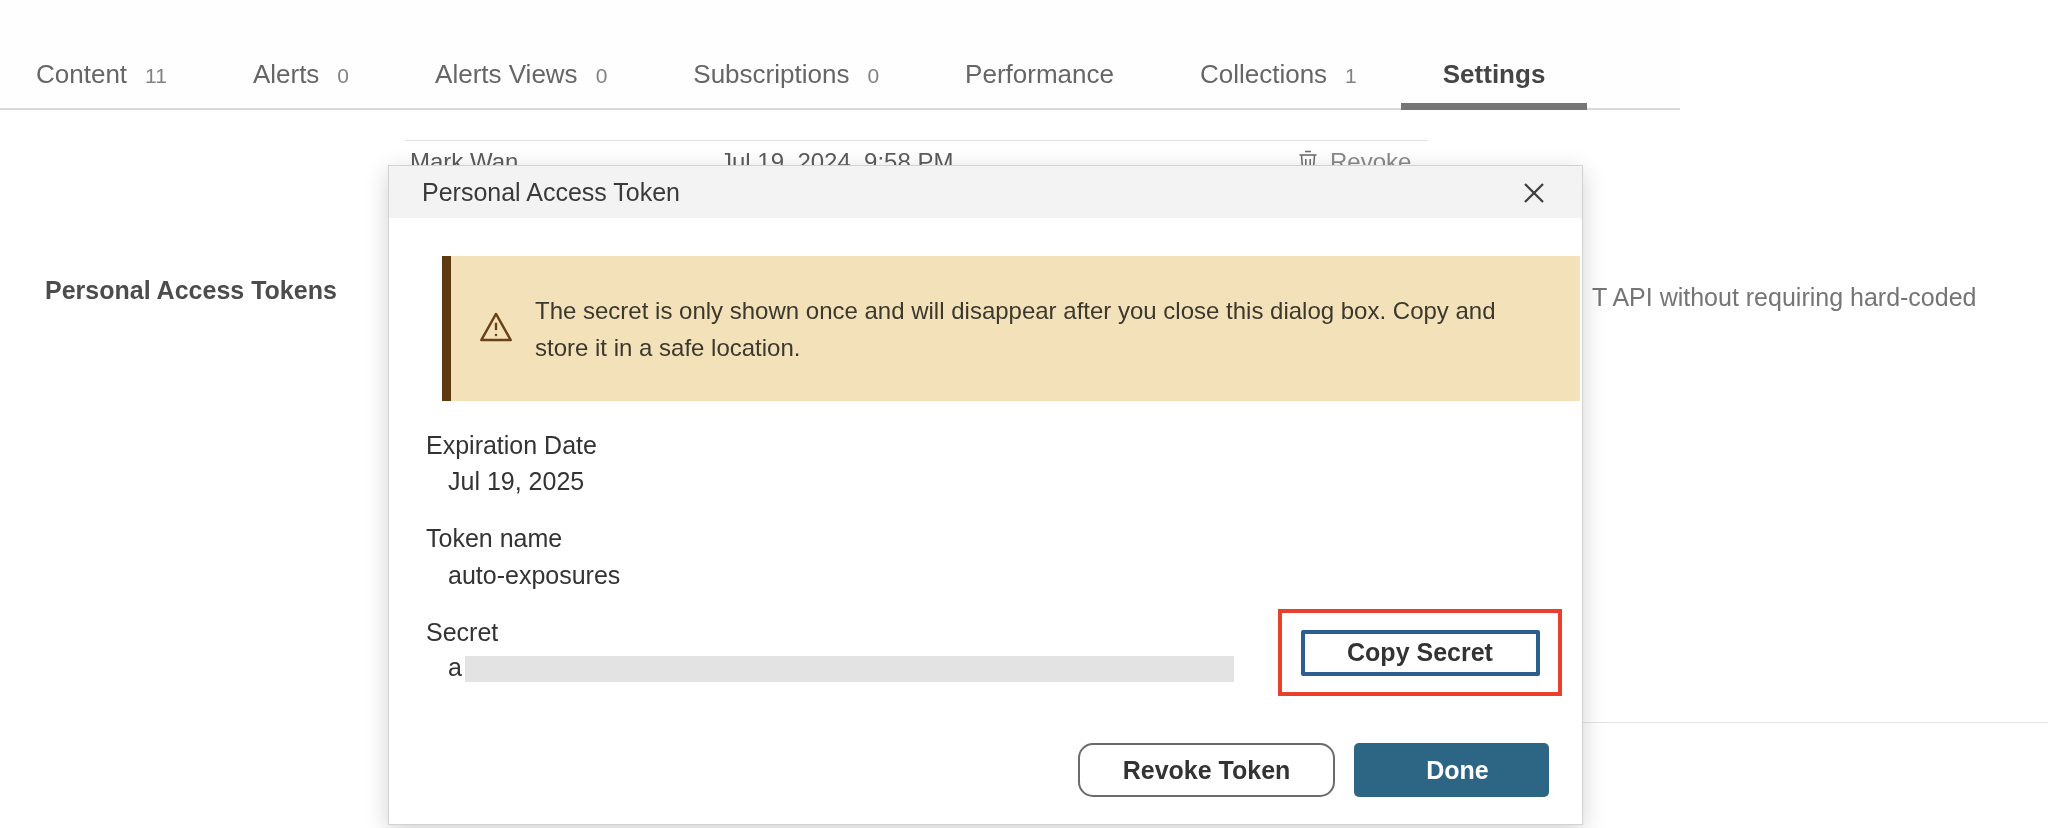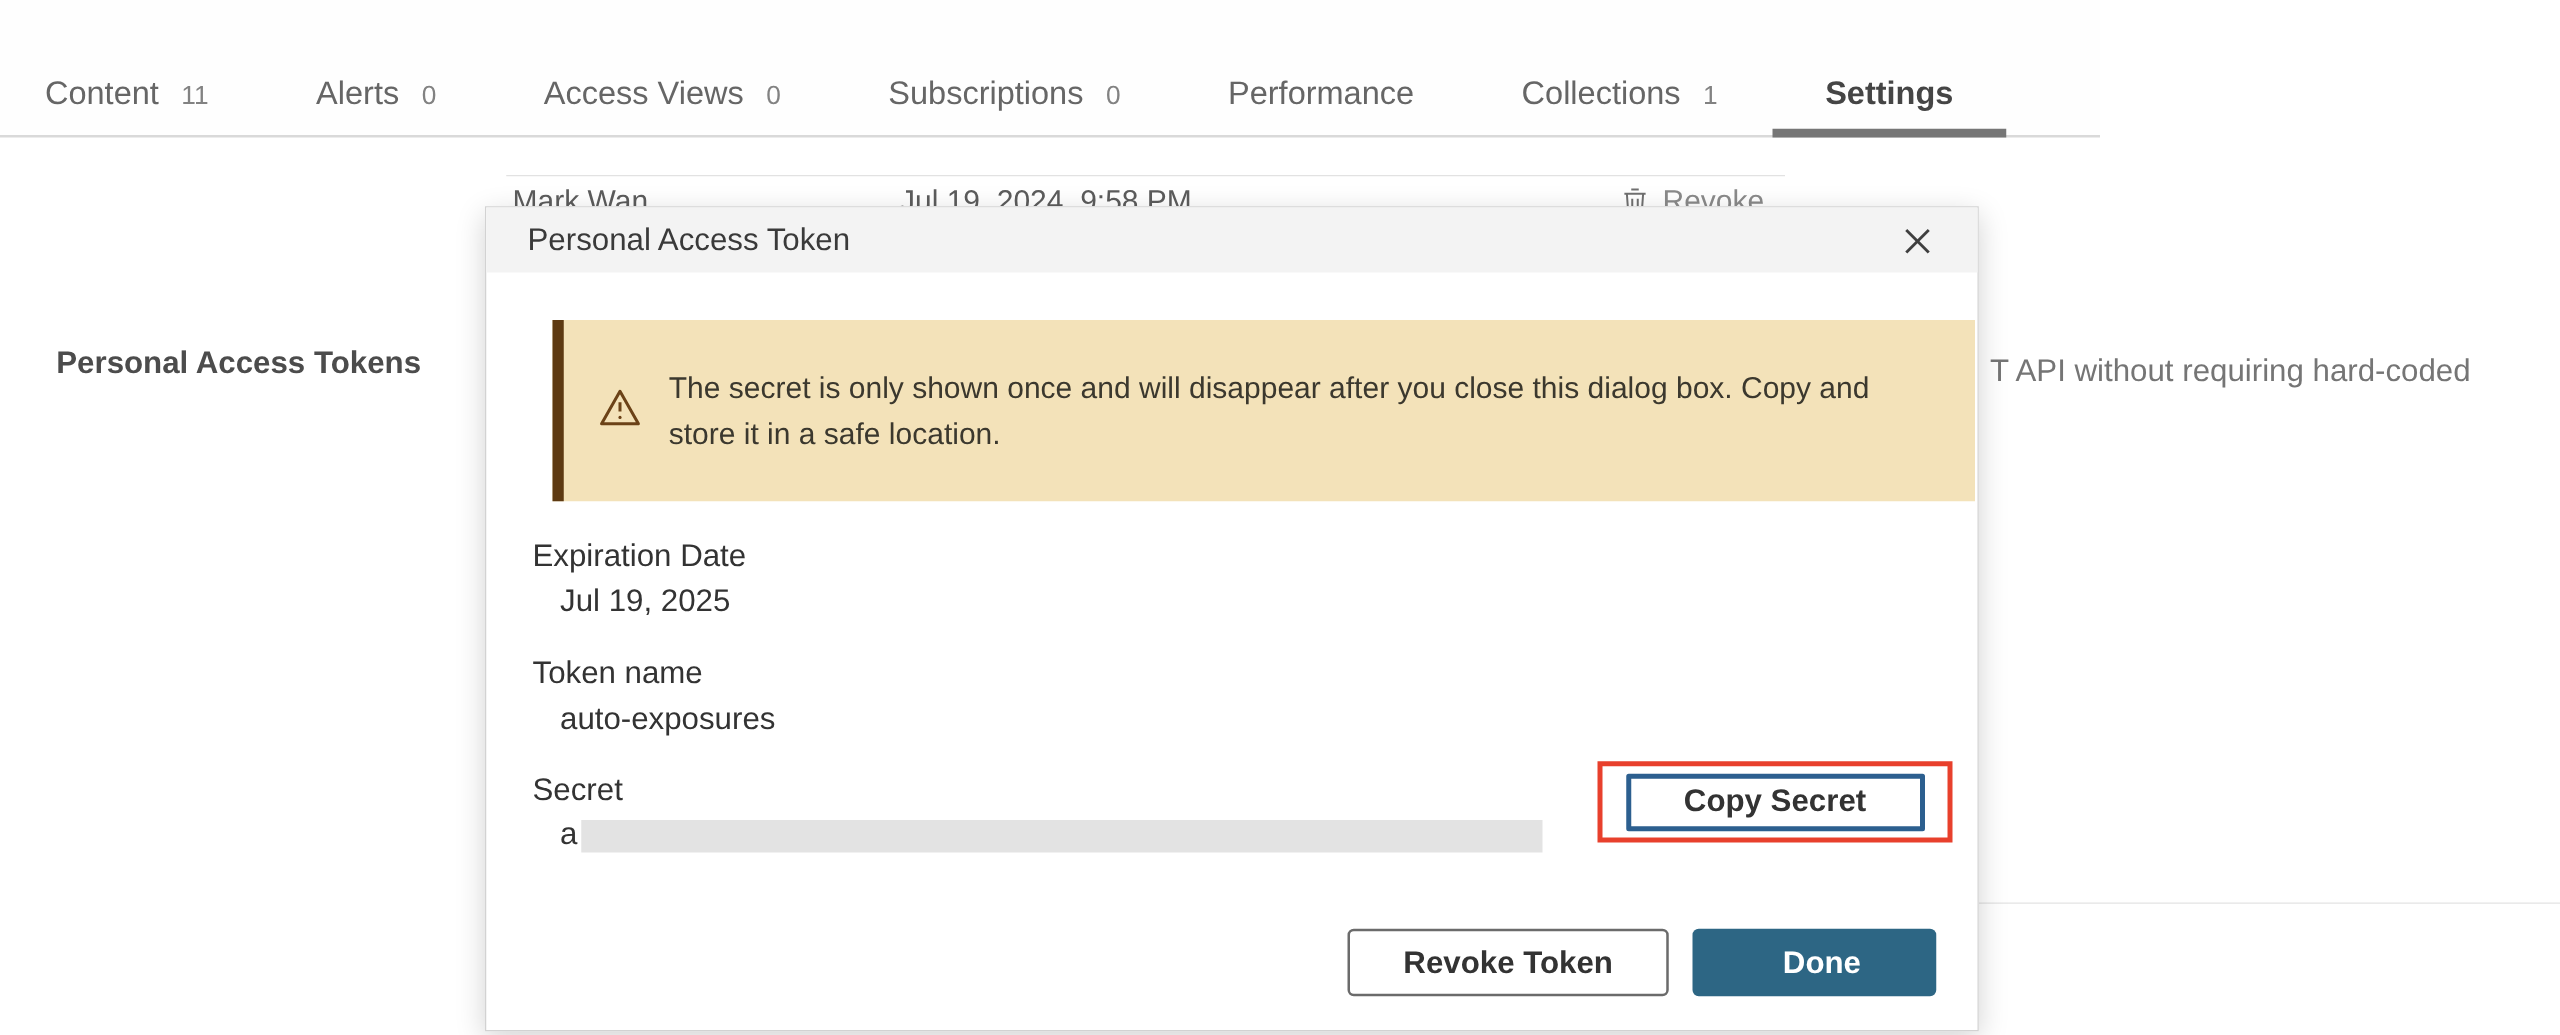--- a/index.html
+++ b/index.html
@@ -97,35 +97,35 @@
   .val-expiration{top:301px;}
   .lbl-token{top:358px;}
   .val-token{top:395px;}
   .lbl-secret{top:452px;}
   .val-secret-char{top:487px;}
   .secret-bar{
     position:absolute;left:76px;top:490px;width:769px;height:26px;background:#e3e3e3;
   }
 
   .annotation-box{
-    position:absolute;left:889px;top:443px;width:284px;height:65px;
+    position:absolute;left:889px;top:443px;width:284px;height:87px;
     border:4px solid var(--annotation-red);
     display:flex;align-items:center;justify-content:center;
   }
   .copy-btn{
     width:239px;height:46px;background:#ffffff;
     border:4px solid var(--accent-blue);border-radius:2px;
     font-size:25px;font-weight:bold;color:var(--text-main);
     font-family:"Liberation Sans", sans-serif;
     display:flex;align-items:center;justify-content:center;cursor:pointer;
   }
 
   .revoke-btn{
     position:absolute;left:689px;top:577px;width:257px;height:54px;
-    background:#ffffff;border:2px solid #6b6b6b;border-radius:5px;
+    background:#ffffff;border:2px solid #6b6b6b;border-radius:15px;
     font-size:25px;font-weight:bold;color:var(--text-main);
     font-family:"Liberation Sans", sans-serif;
     display:flex;align-items:center;justify-content:center;cursor:pointer;
   }
   .done-btn{
     position:absolute;left:965px;top:577px;width:195px;height:54px;
     background:var(--done-bg);border:none;border-radius:5px;
     font-size:25px;font-weight:bold;color:#ffffff;
     font-family:"Liberation Sans", sans-serif;
     display:flex;align-items:center;justify-content:center;cursor:pointer;padding-left:12px;
@@ -137,21 +137,21 @@
 <div class="tabbar">
   <div class="tab">
     <span>Content</span>
     <span class="tab-count">11</span>
   </div>
   <div class="tab">
     <span>Alerts</span>
     <span class="tab-count">0</span>
   </div>
   <div class="tab">
-    <span>Access Views</span>
+    <span>Alerts Views</span>
     <span class="tab-count">0</span>
   </div>
   <div class="tab">
     <span>Subscriptions</span>
     <span class="tab-count">0</span>
   </div>
   <div class="tab">
     <span>Performance</span>
 
   </div>

